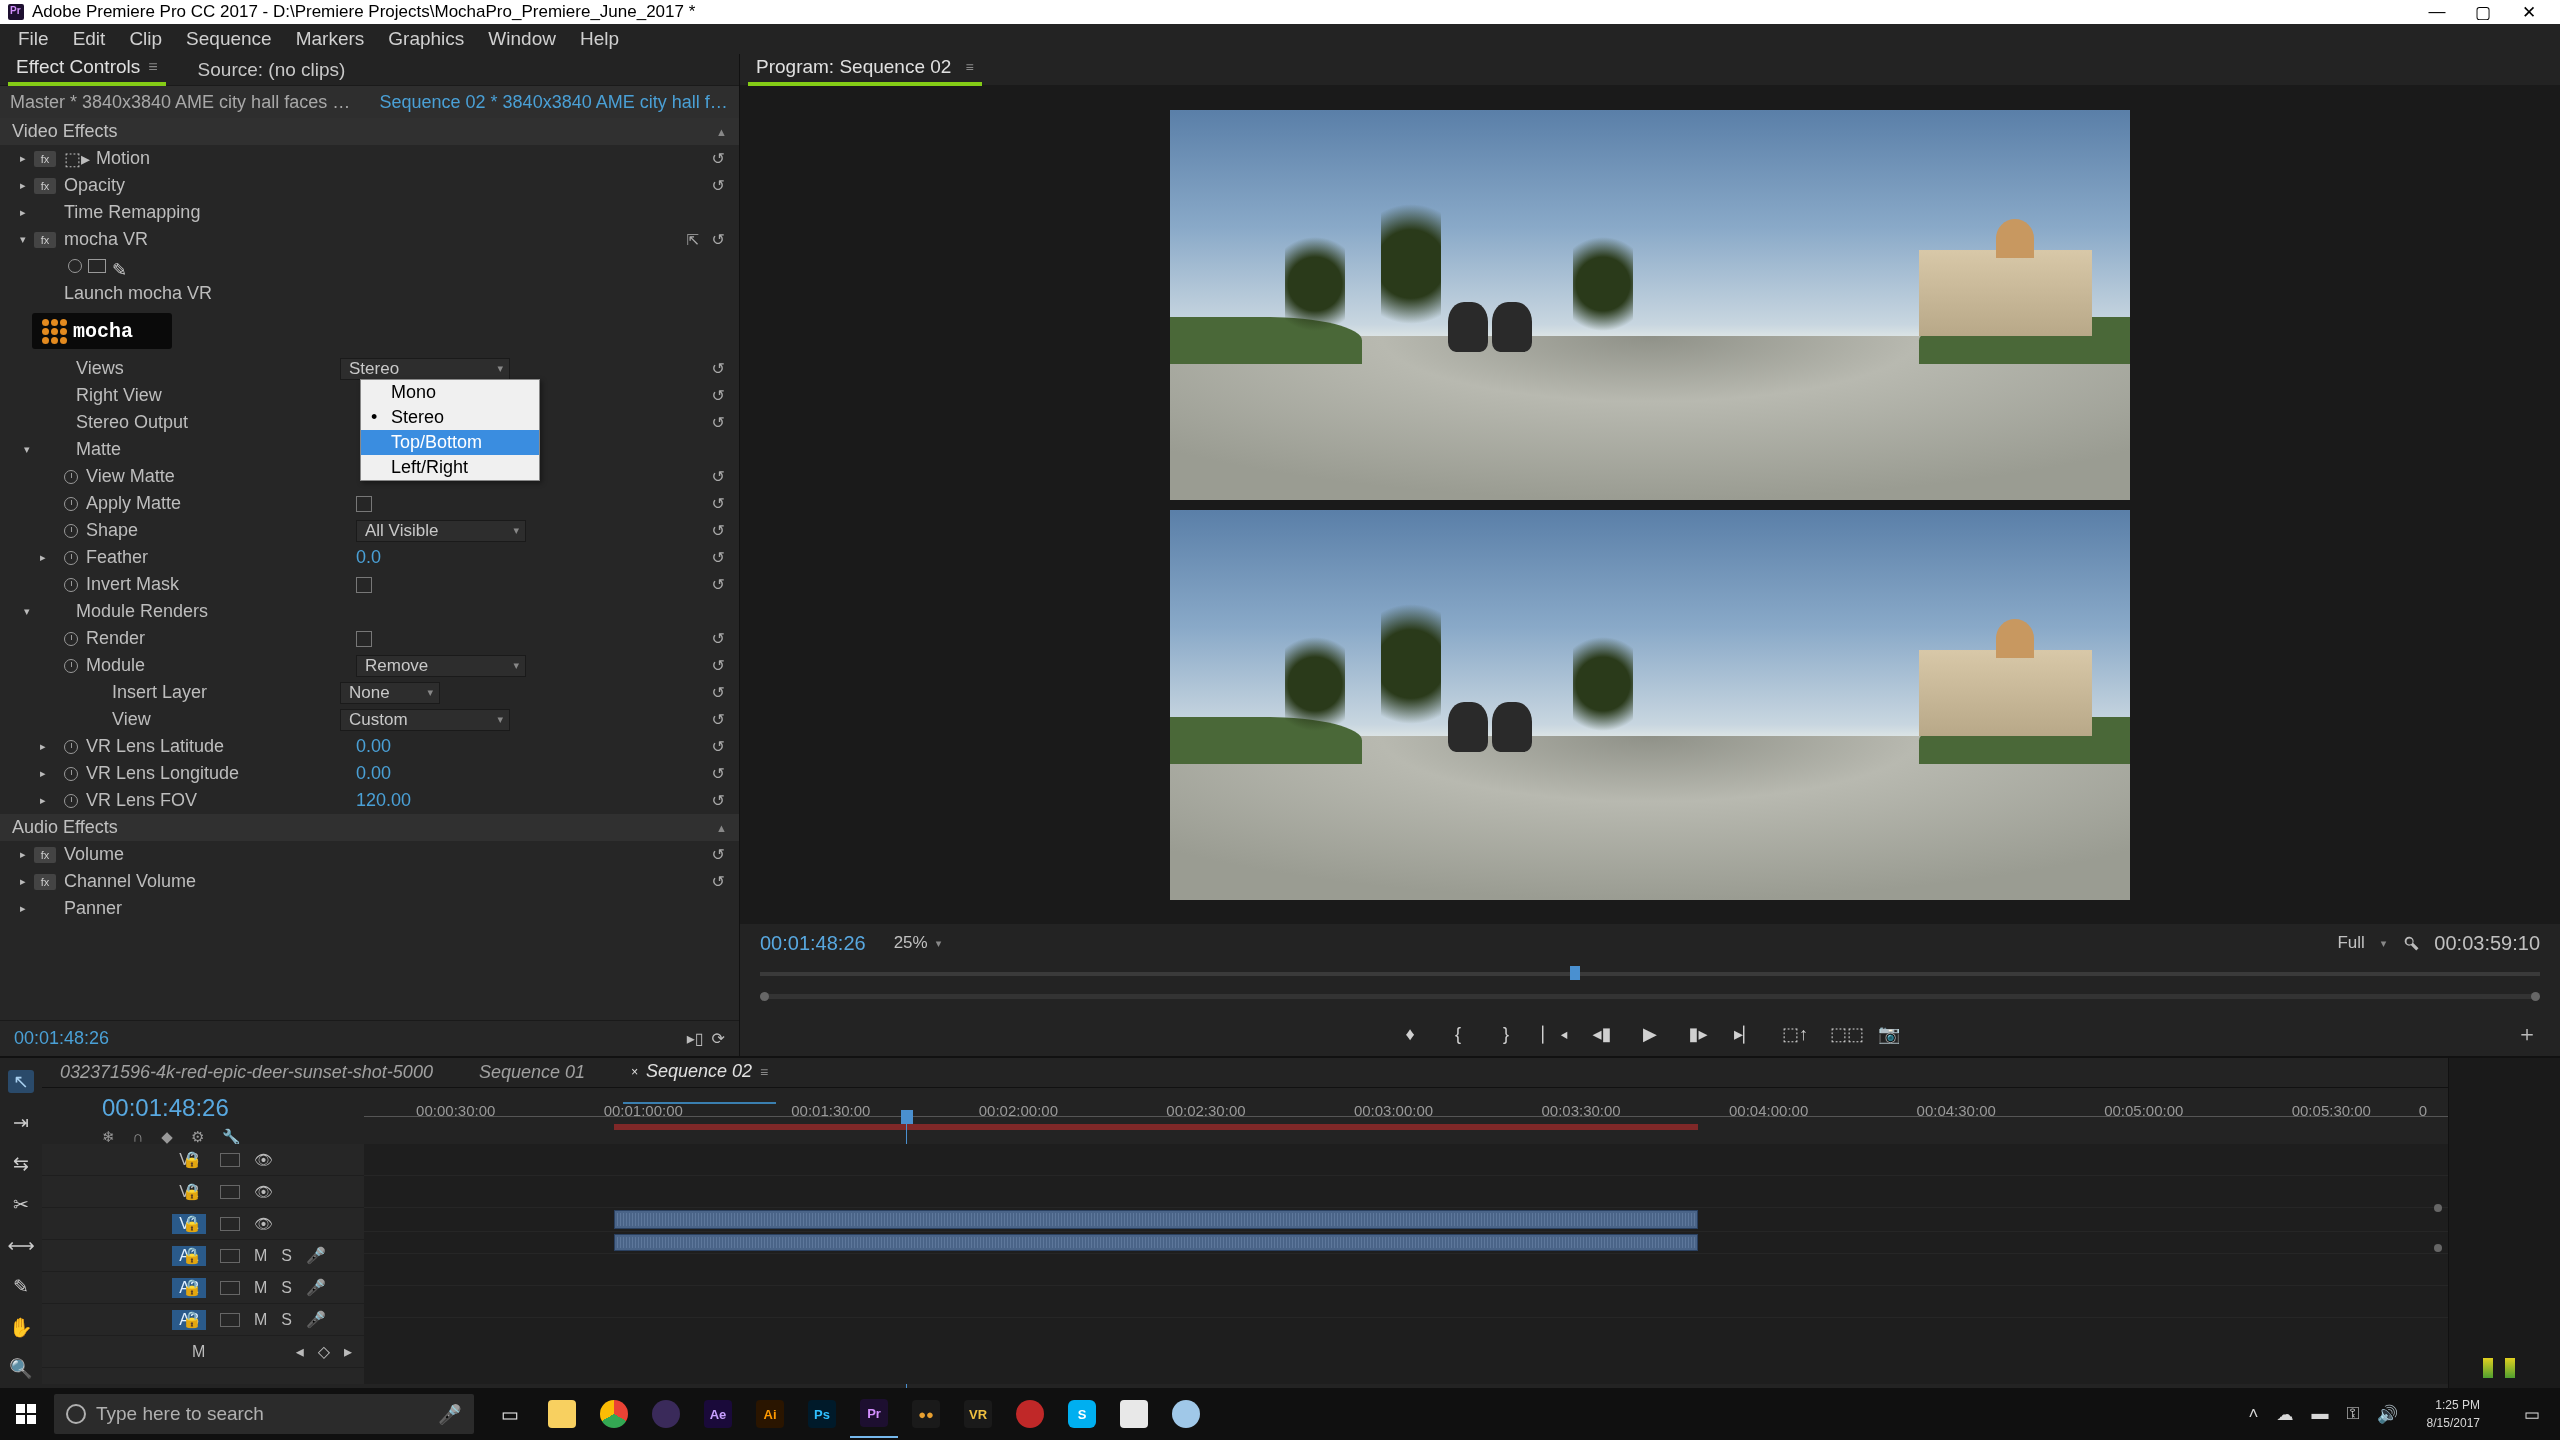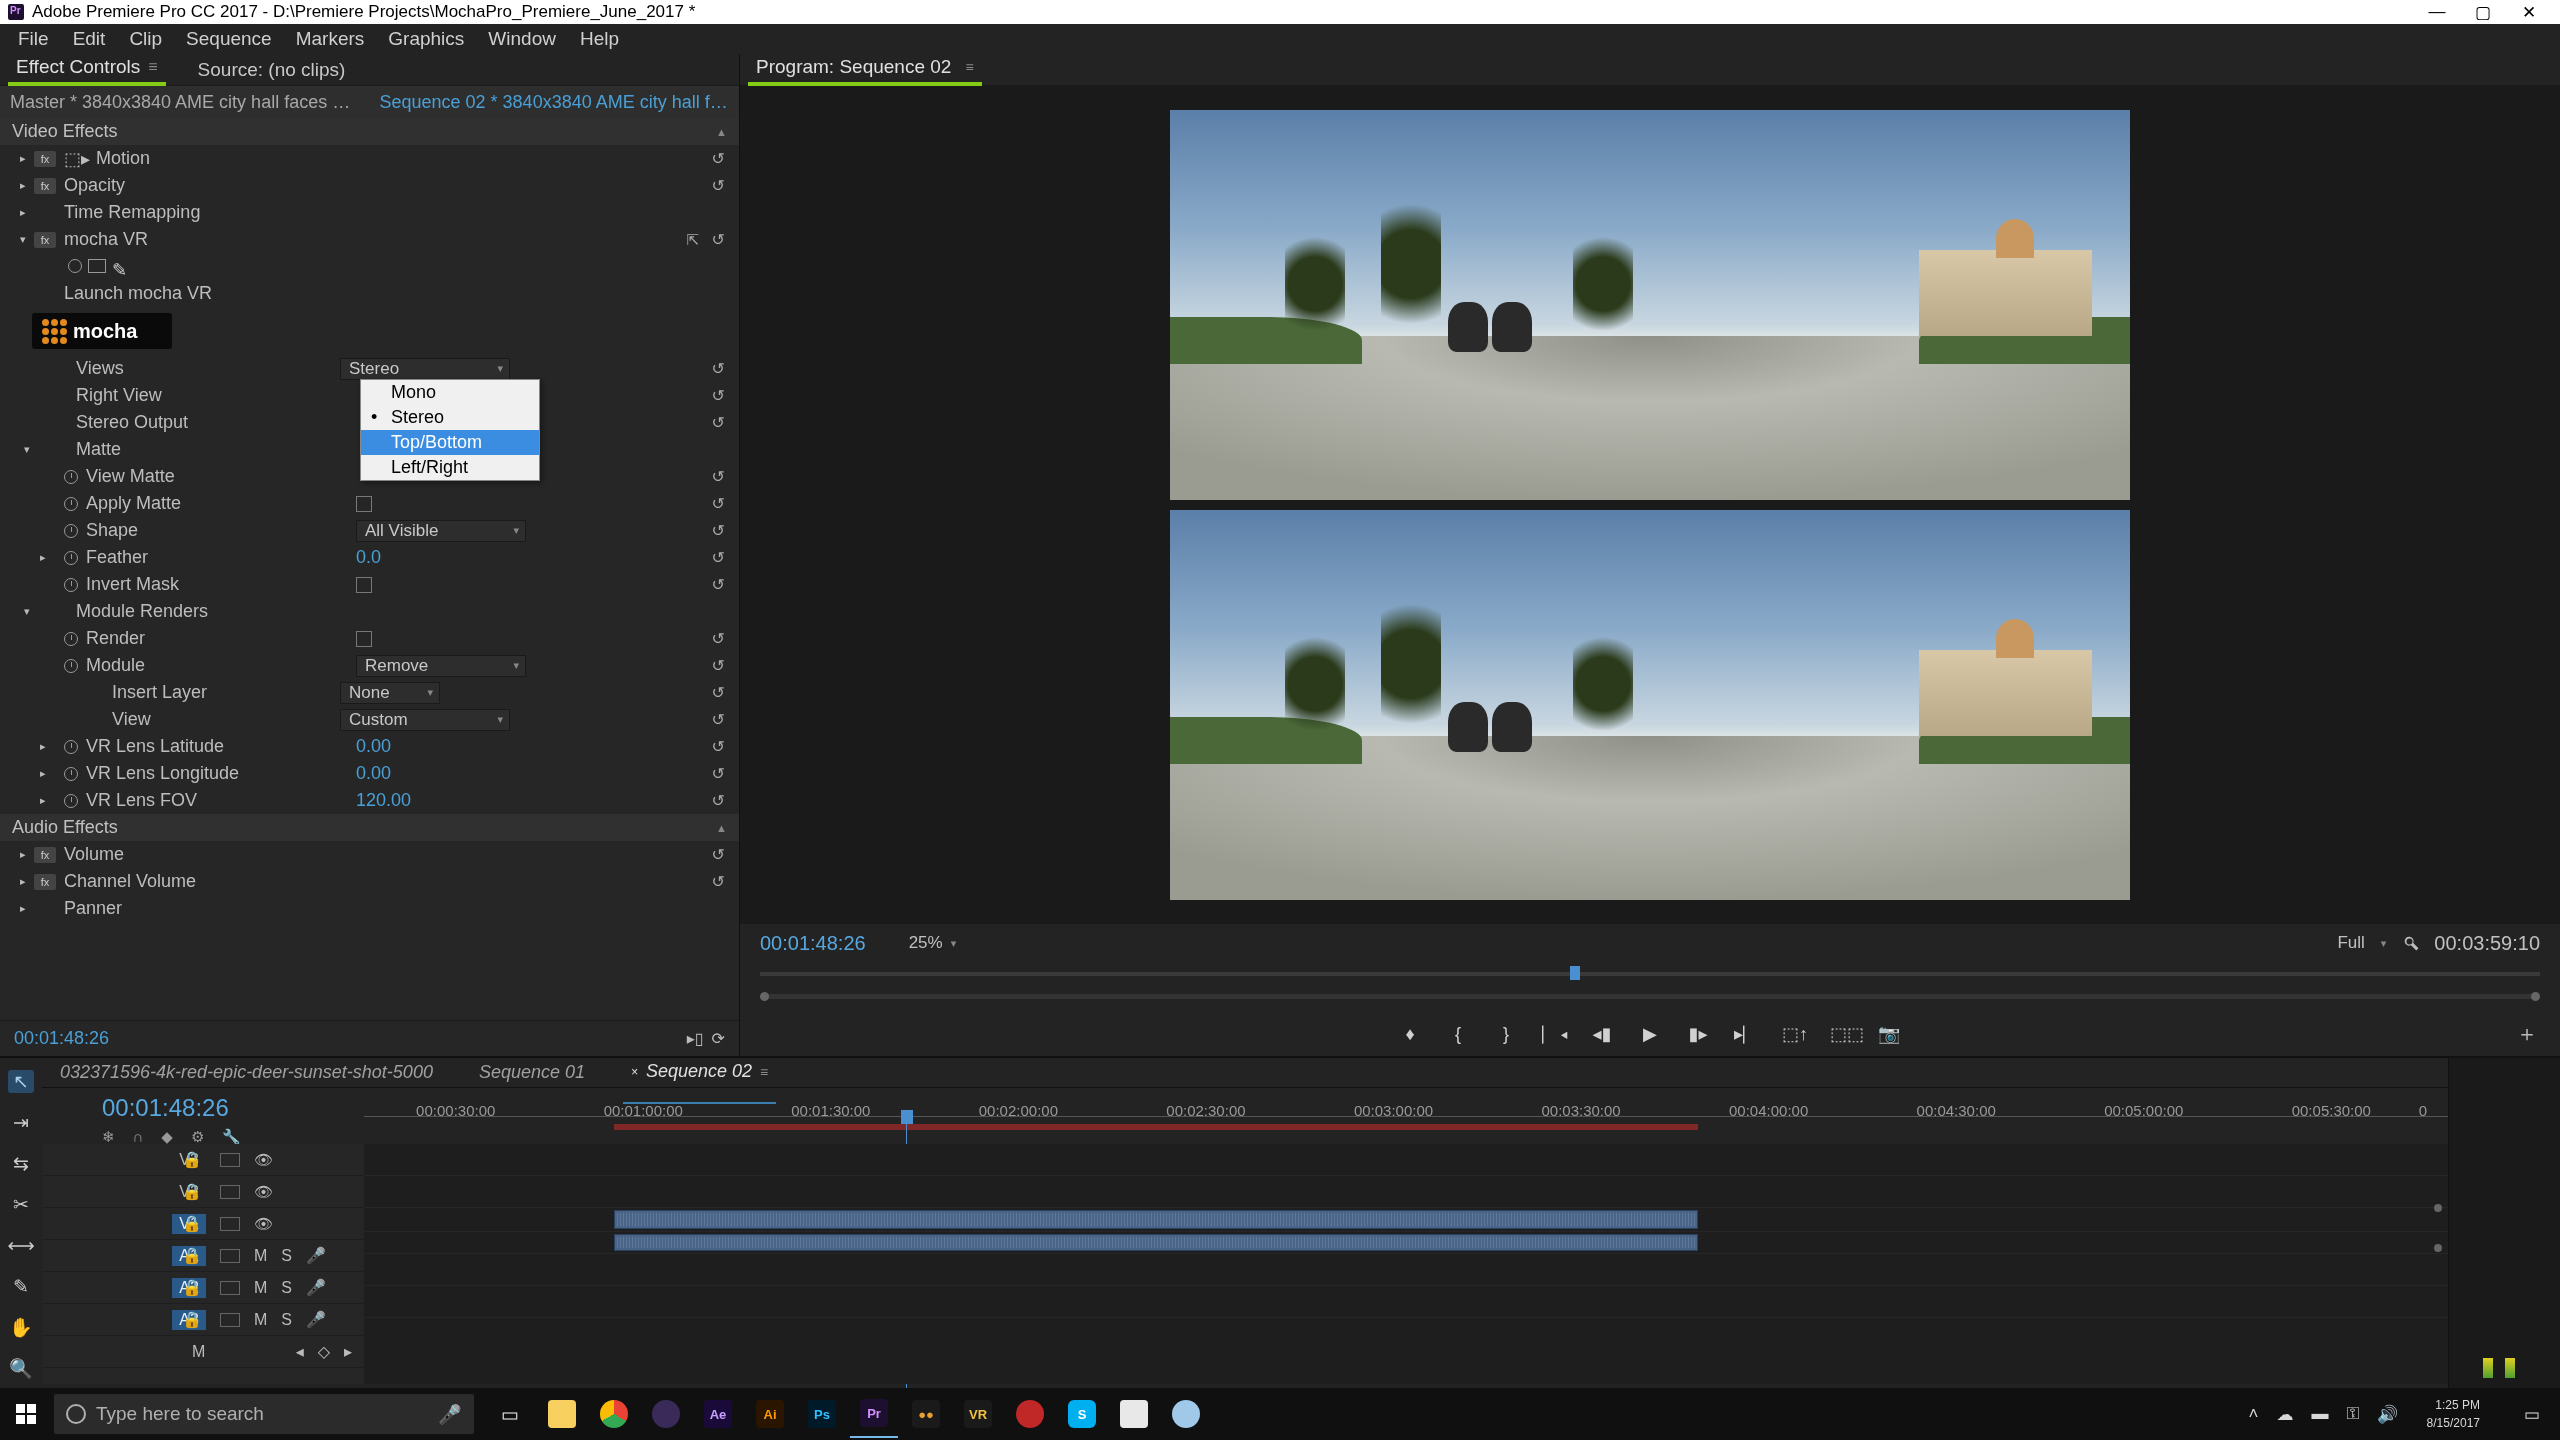--- a/index.html
+++ b/index.html
@@ -44,21 +44,21 @@
 .ec-row .dropdown::after { content:"▾"; position:absolute; right:6px; font-size:11px; color:#888; }
 .ec-row .value-num { color:#4aa0d6; font-size:18px; }
 .ec-row .chk { width:16px; height:16px; border:1px solid #777; background:#262626; }
 .ec-row .reset-icn { position:absolute; right:14px; font-size:16px; color:#aaa; }
 .ec-row .stopwatch { width:14px; height:14px; border:1.5px solid #999; border-radius:50%; margin-right:8px; margin-left:44px; position:relative; }
 .ec-row .stopwatch::after { content:""; position:absolute; width:1px; height:5px; background:#999; left:50%; top:2px; }
 .mocha-logo-row { height:48px; display:flex; align-items:center; padding-left:32px; }
 .mocha-logo { width:140px; height:36px; background:#0a0a0a; border-radius:3px; display:flex; align-items:center; padding:0 10px; gap:6px; }
 .mocha-dots { display:grid; grid-template-columns:repeat(3,7px); gap:2px; }
 .mocha-dots span { width:7px; height:7px; background:#e38a1f; border-radius:50%; }
-.mocha-text { color:#fff; font-weight:bold; font-size:20px; }
+.mocha-text { color:#fff; font-weight:bold; font-size:20px;font-family:Liberation Mono, monospace; }
 .pill-btn { border:1px solid #666; border-radius:10px; padding:1px 12px; font-size:16px; color:#aaa; margin-left:0; }
 .sm-squares { display:flex; gap:6px; margin-left:48px; }
 .sm-sq { width:18px; height:14px; border:1px solid #999; }
 .sm-circ { width:14px; height:14px; border:1px solid #999; border-radius:50%; }
 .pen-ic { width:16px; height:16px; color:#ccc; }
 .ec-footer { height:36px; background:#262626; display:flex; align-items:center; padding:0 14px; font-size:18px; color:#4aa0d6; border-top:1px solid #1a1a1a; }
 .ec-footer .ft-icons { margin-left:auto; display:flex; gap:8px; color:#bbb; font-size:16px; }
 
 
 .dropdown-menu { position:absolute; background:#f0f0f0; border:1px solid #888; color:#000; font-size:18px; z-index:100; box-shadow:2px 2px 5px rgba(0,0,0,0.4); }
@@ -75,21 +75,21 @@
 .ground { position:absolute; left:0; right:0; bottom:0; height:42%; background:radial-gradient(ellipse 70% 100% at 50% 0%, #8f9188 0%, #b8b9b0 40%, #9a9c92 100%); }
 .grass-l { position:absolute; left:0; bottom:35%; width:20%; height:12%; background:#4a6838; border-radius:0 50% 0 0; }
 .grass-r { position:absolute; right:0; bottom:35%; width:22%; height:12%; background:#4a6838; border-radius:50% 0 0 0; }
 .building { position:absolute; right:4%; bottom:42%; width:18%; height:22%; background:linear-gradient(#d8c8a8,#b8a888); }
 .dome { position:absolute; right:10%; bottom:62%; width:4%; height:10%; background:#c89860; border-radius:50% 50% 0 0; }
 .tree { position:absolute; bottom:40%; width:60px; height:120px; background:radial-gradient(circle,#2a3a1a 40%,transparent 70%); }
 .head { position:absolute; bottom:38%; left:29%; width:40px; height:50px; background:#2a2a2a; border-radius:40% 40% 20% 20%; }
 .head2 { left:33.5%; }
 .prg-controls { height:38px; display:flex; align-items:center; padding:0 20px; font-size:18px; }
 .prg-tc { color:#58a8e0; font-size:20px; }
-.prg-zoom { margin-left:43px; color:#c0c0c0; font-size:17px; }
+.prg-zoom { margin-left:28px; color:#c0c0c0; font-size:17px; }
 .prg-zoom-arrow { margin-left:8px; font-size:11px; color:#888; }
 .prg-spacer { flex:1; }
 .prg-full { color:#c0c0c0; font-size:17px; margin-right:8px; }
 .prg-dur { color:#c0c0c0; font-size:20px; margin-left:14px; }
 .prg-scrubber { height:24px; position:relative; margin:0 20px; }
 .prg-scrubber .track { position:absolute; left:0; right:0; top:10px; height:4px; background:#3a3a3a; }
 .prg-scrubber .playhead { position:absolute; top:4px; width:10px; height:14px; background:#4a90d0; left:45.5%; }
 .prg-zoombar { height:18px; position:relative; margin:2px 20px 6px; }
 .prg-zoombar .zb-track { position:absolute; left:0; right:0; top:6px; height:5px; background:#333; border-radius:3px; }
 .prg-zoombar .zb-dot { position:absolute; width:9px; height:9px; border-radius:50%; background:#666; top:4px; }

